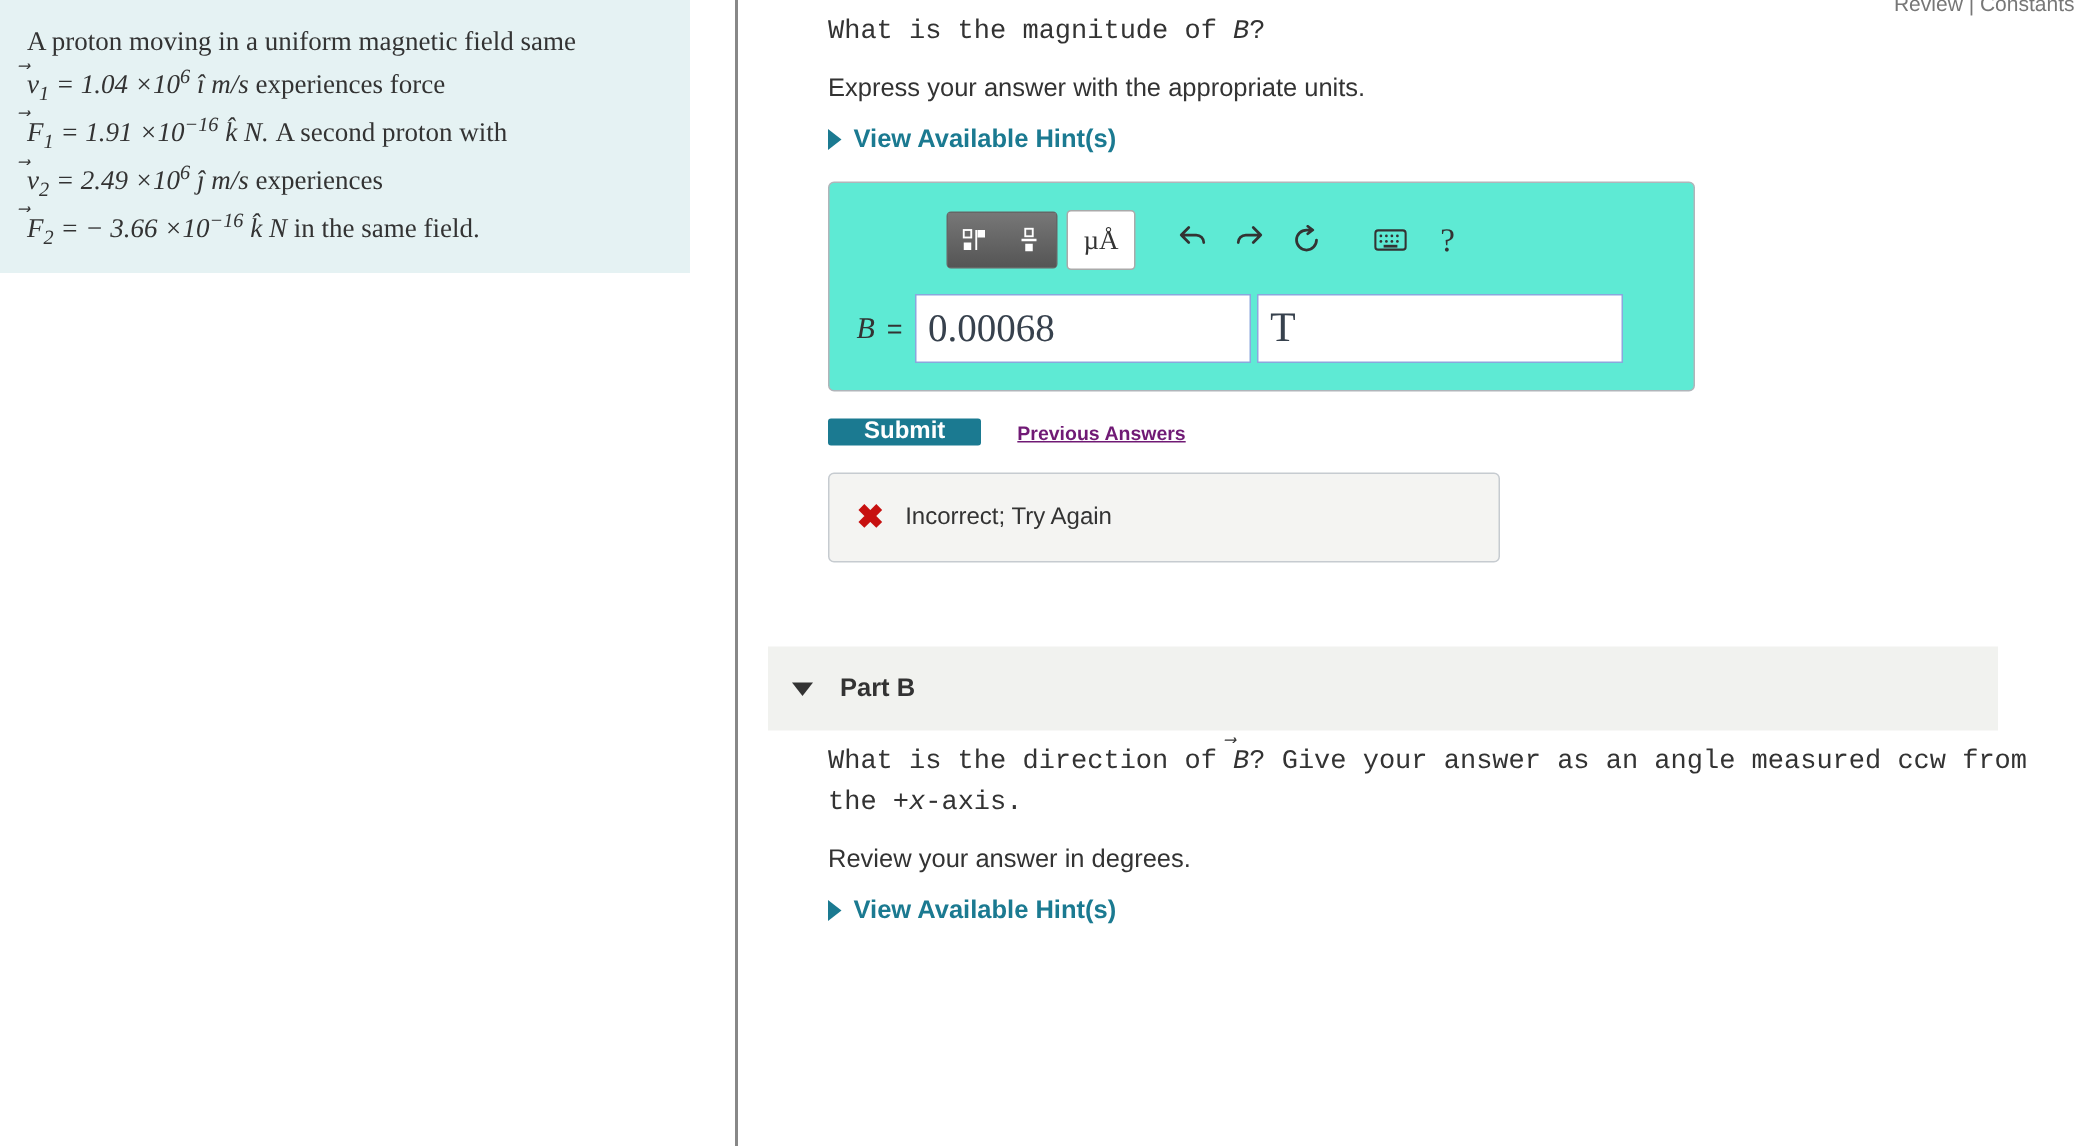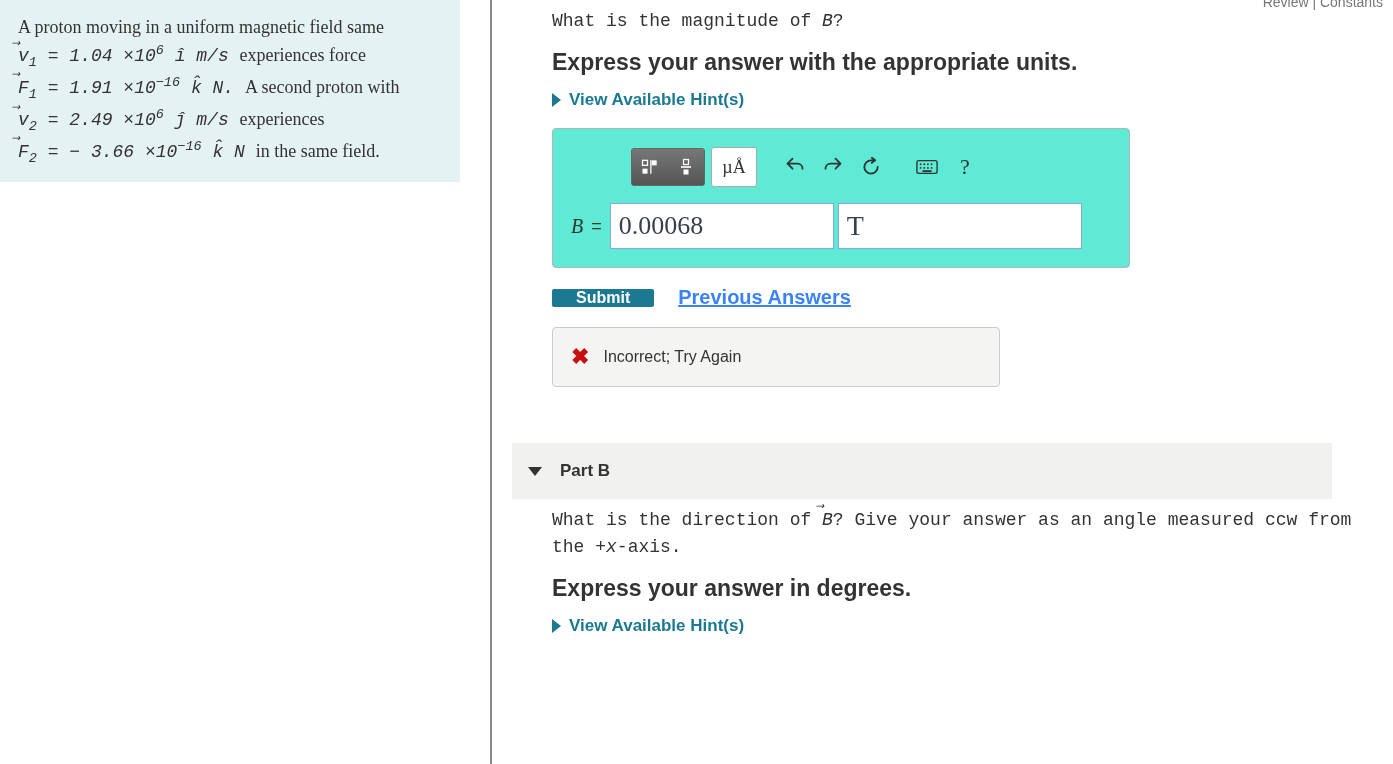--- a/index.html
+++ b/index.html
@@ -21,21 +21,21 @@
   }
   .problem-box {
     background: #e5f2f3;
     padding: 14px 14px 14px 18px;
     font-size: 18px;
     line-height: 1.5;
     width: 460px;
     box-sizing: border-box;
     font-family: Georgia, 'Times New Roman', serif;
   }
-  .problem-box .var { font-style: italic; font-family: Liberation Mono, monospace; text-align: right; }
+  .problem-box .var { font-style: italic; font-family: Liberation Serif, serif; text-align: right; }
   .sup { vertical-align: super; font-size: 0.75em; }
   .sub { vertical-align: sub; font-size: 0.75em; }
 
   .divider {
     width: 2px;
     background: #888;
     align-self: stretch;
     margin-right: 20px;
   }
 
@@ -49,21 +49,21 @@
 
   .top-links {
     position: absolute;
     right: 10px;
     top: -6px;
     font-size: 14px;
     color: #777;
   }
 
   .q-text { font-size: 18px; font-family: Liberation Mono, monospace; line-height: 1.5; }
-  .q-bold { font-size: 23px; font-weight: bold; margin-top: 14px; margin-bottom: 14px; font-family: Arial, Helvetica, sans-serif; }
+  .q-bold { font-size: 17px; font-weight: normal; margin-top: 14px; margin-bottom: 14px; font-family: Arial, Helvetica, sans-serif; }
 
   .hints-link {
     color: #1b7a91;
     font-weight: bold;
     cursor: pointer;
     font-size: 17px;
     margin: 14px 0 18px;
     display: flex;
     align-items: center;
     gap: 8px;
@@ -168,25 +168,25 @@
     background: #1b7a91;
     color: #fff;
     border: none;
     padding: 0 24px;
     font-size: 16px;
     font-weight: bold;
     cursor: pointer;
     border-radius: 2px;
   }
   .prev-link {
-    color: #3b82f6;
+    color: #701a75;
     font-weight: bold;
     text-decoration: underline;
     cursor: pointer;
-    font-size: 20px;
+    font-size: 13px;
   }
 
   .feedback {
     margin-top: 18px;
     border: 1px solid #c6cbd0;
     border-radius: 4px;
     background: #f4f4f2;
     padding: 16px 18px;
     width: 410px;
     display: flex;
@@ -350,21 +350,21 @@
 
     <div class="part-header">
       <span class="tri-down"></span>
       <span class="part-label">Part B</span>
     </div>
 
     <div class="part-b-body">
       <div class="q-text">
         What is the direction of <span style="font-style:italic;position:relative">B<span style="position:absolute;left:0;top:-0.55em">⃗</span></span>? Give your answer as an angle measured ccw from the +<span style="font-style:italic">x</span>-axis.
       </div>
-      <div class="q-bold">Express your answer in degrees.</div>
+      <div class="q-bold">Review your answer in degrees.</div>
       <div class="hints-link">
         <span class="tri-right"></span>
         <span>View Available Hint(s)</span>
       </div>
     </div>
 
   </div>
 </div>
 
 </body></html>

